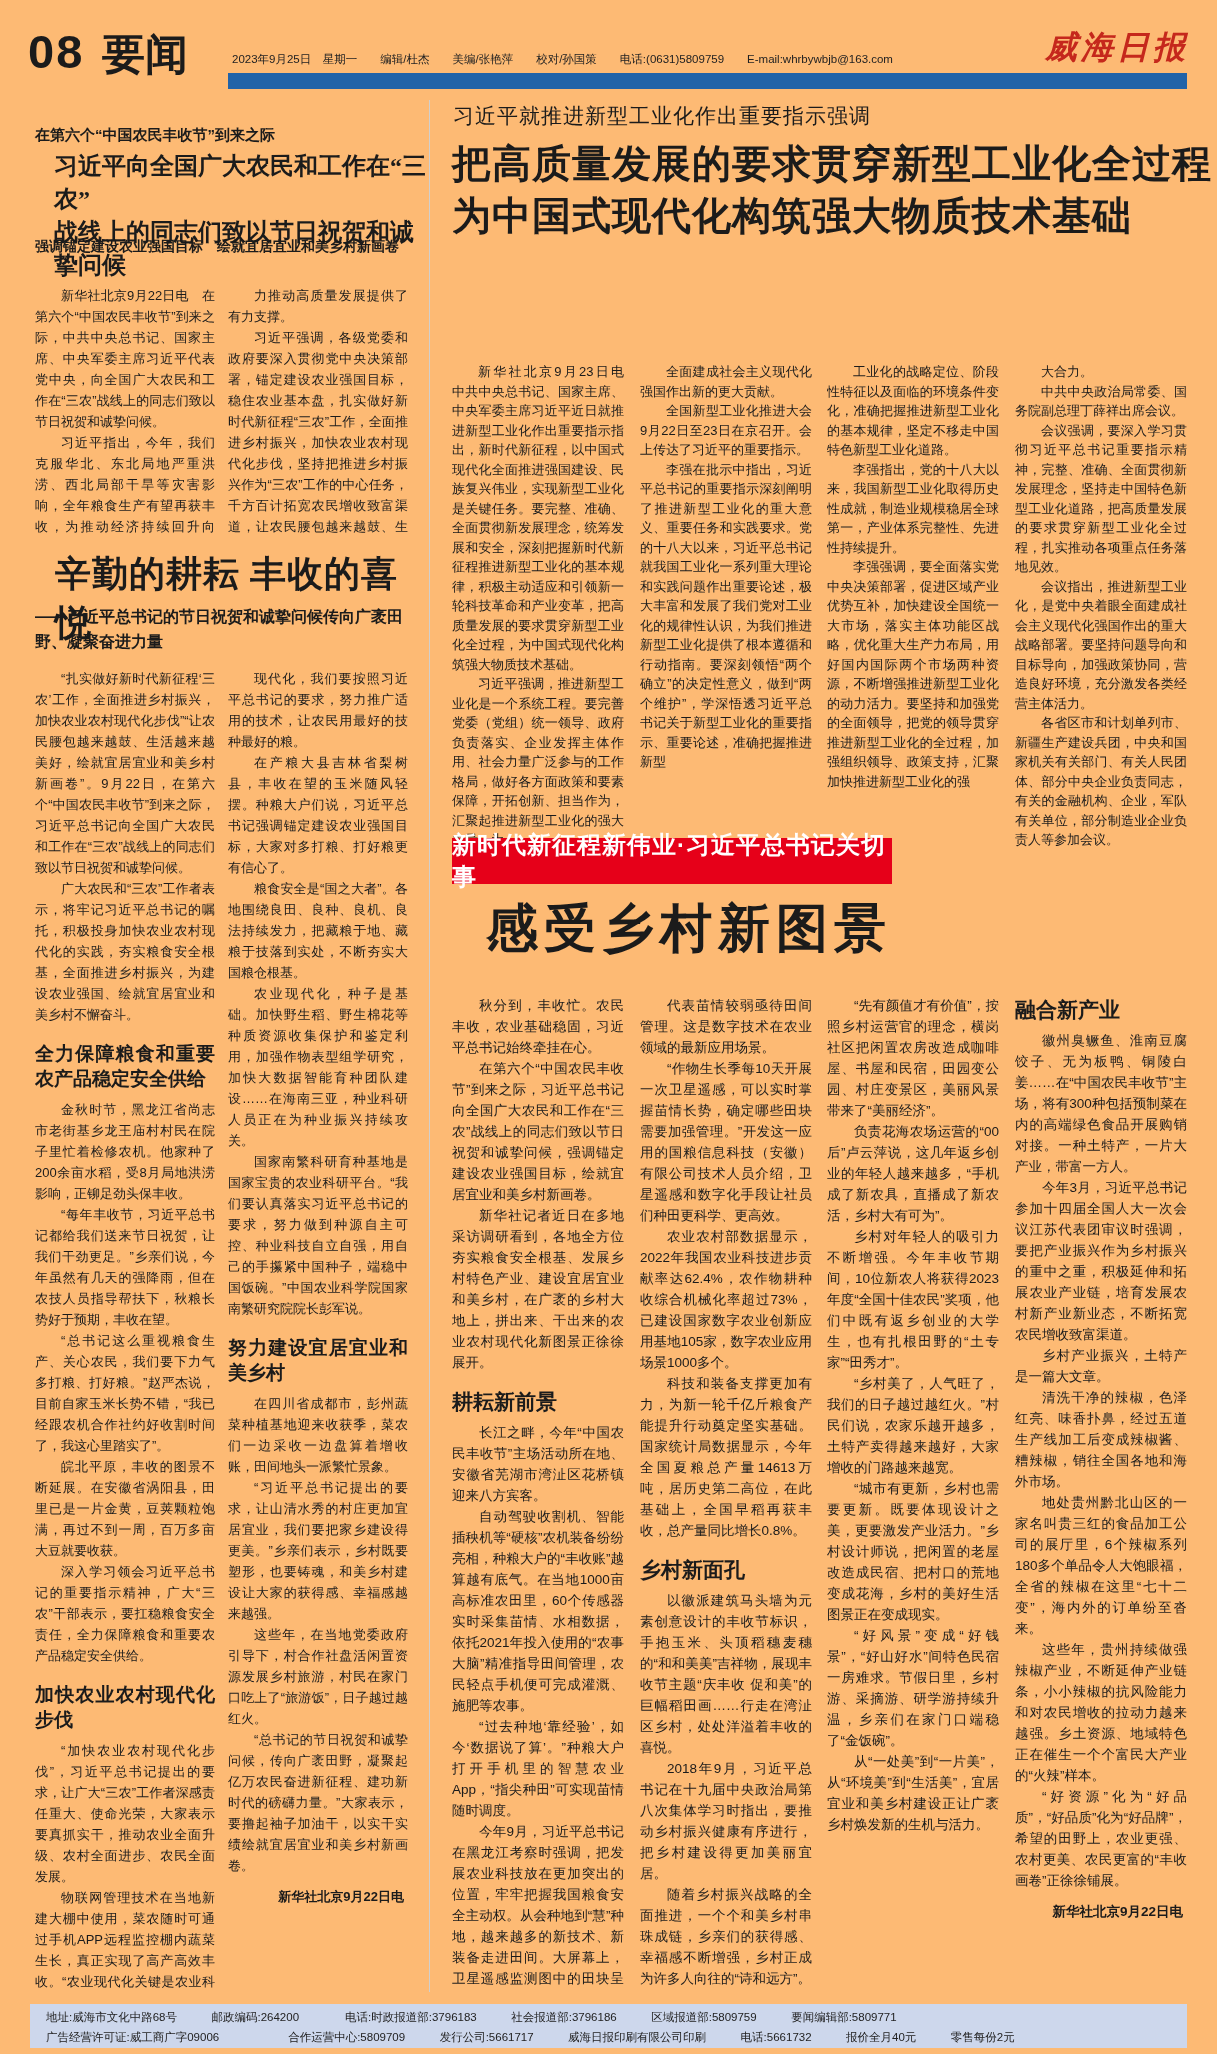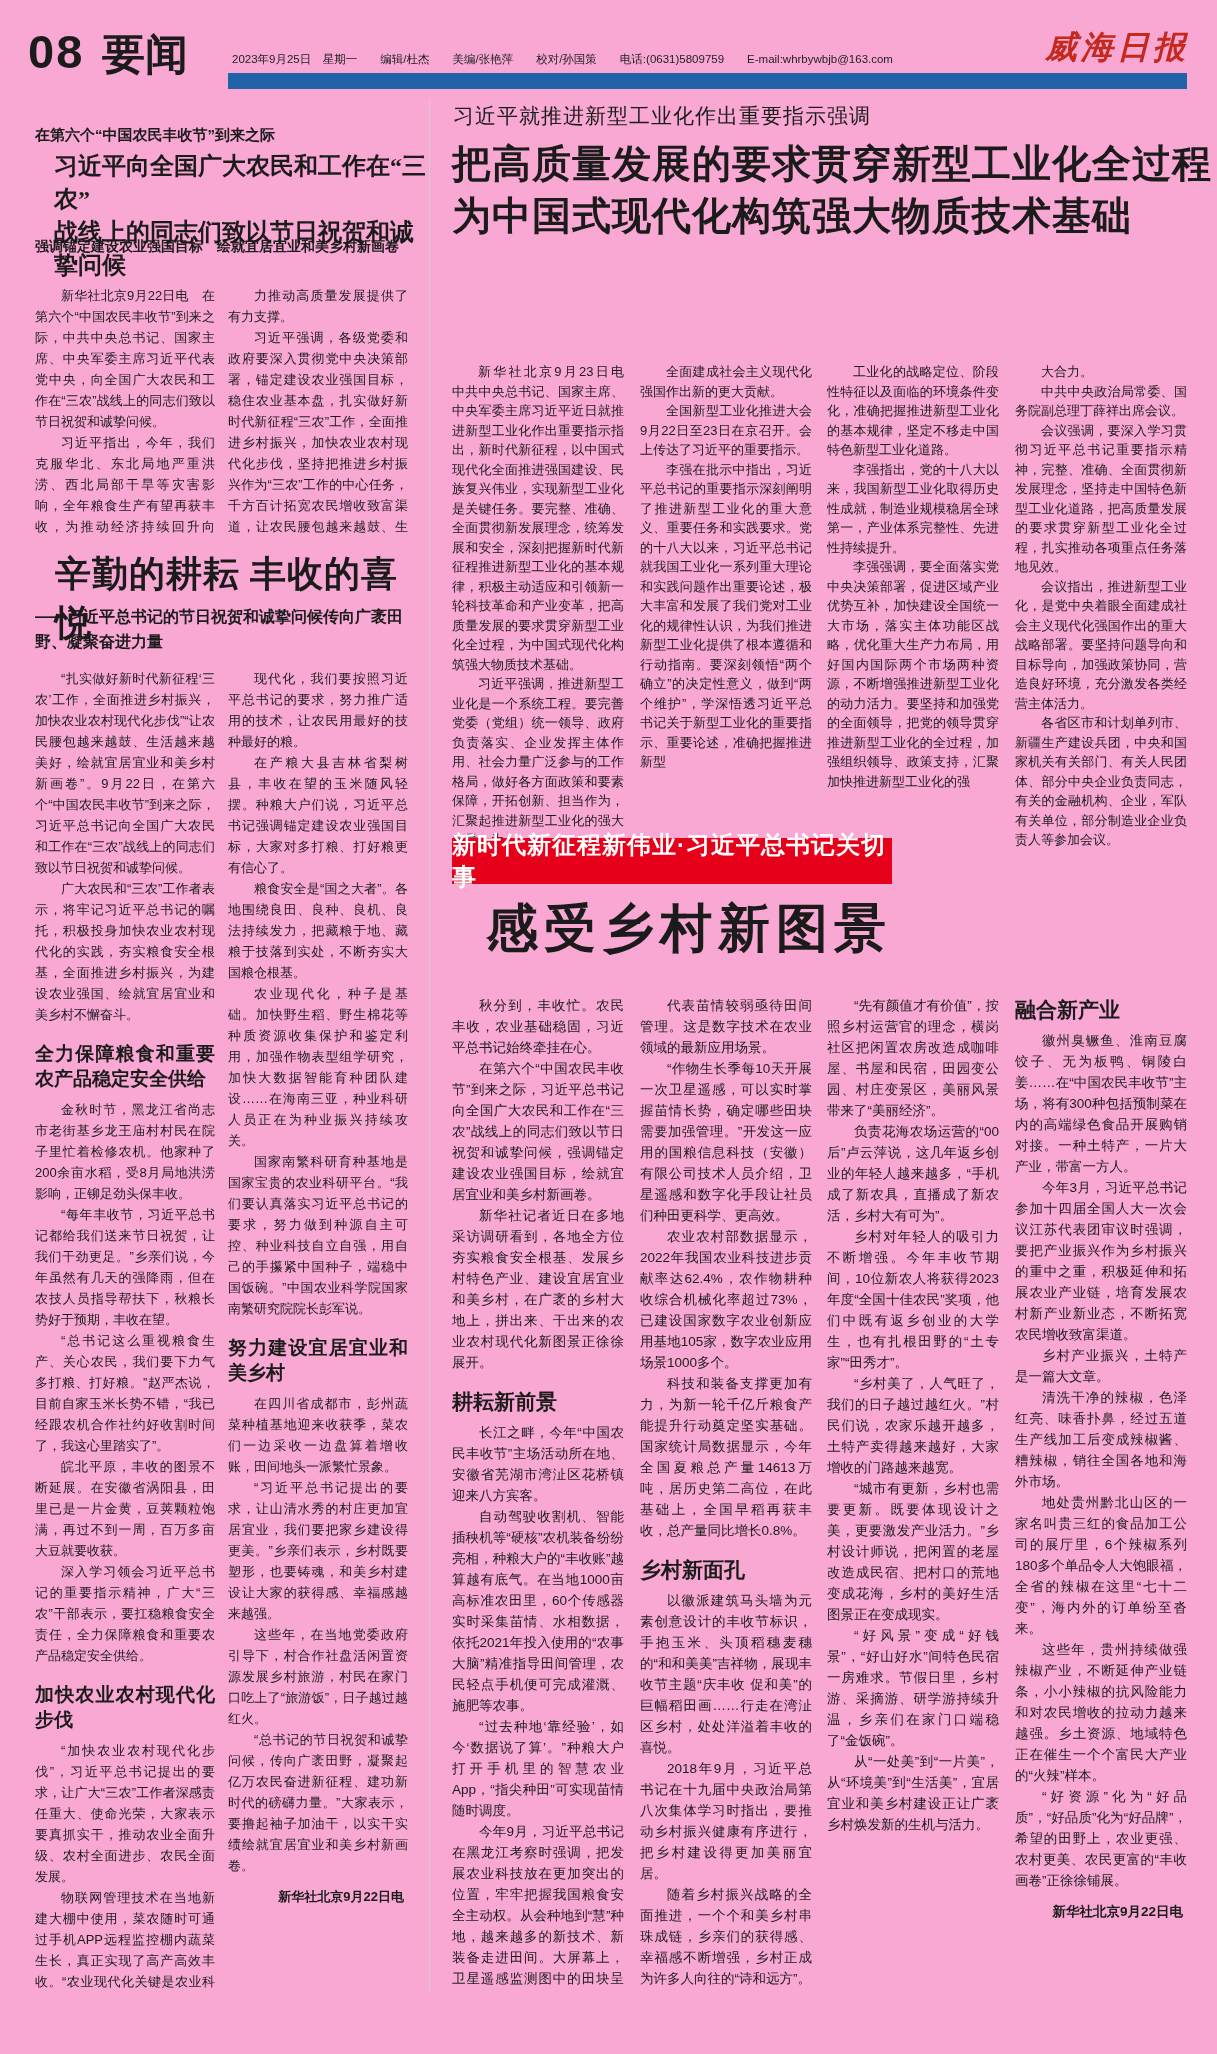--- a/index.html
+++ b/index.html
@@ -1,16 +1,16 @@
 <!DOCTYPE html>
 <html><head>
 <meta charset="utf-8">
 <style>
   html,body{margin:0;padding:0;background:#ffffff;}
-  .page{position:relative;width:1217px;height:2054px;background:#f9a8d4;overflow:hidden;
+  .page{position:relative;width:1217px;height:2054px;background:#fdba74;overflow:hidden;
         font-family:"Liberation Sans","DejaVu Sans",sans-serif;color:#1b1b1b;}
   .abs{position:absolute;}
   
   .pagenum{left:28px;top:24px;font-size:47px;font-weight:700;letter-spacing:2px;}
   .sectiontitle{left:102px;top:26px;font-size:43px;font-weight:700;font-family:"Liberation Serif","DejaVu Serif",serif;}
   .headerinfo{left:232px;top:52px;font-size:11.5px;color:#222;white-space:nowrap;}
   .masthead{right:28px;top:26px;font-size:32px;font-weight:700;font-style:italic;color:#c5281c;
             font-family:"Liberation Serif","DejaVu Serif",serif;letter-spacing:4px;}
   .bluebar{left:228px;top:73px;width:959px;height:16px;background:#2163a8;}
   .vrule{left:429px;top:100px;width:1px;height:1892px;background:#cfcfcf;}
@@ -179,14 +179,18 @@
       <p class="para">徽州臭鳜鱼、淮南豆腐饺子、无为板鸭、铜陵白姜……在“中国农民丰收节”主场，将有300种包括预制菜在内的高端绿色食品开展购销对接。一种土特产，一片大产业，带富一方人。</p>
       <p class="para">今年3月，习近平总书记参加十四届全国人大一次会议江苏代表团审议时强调，要把产业振兴作为乡村振兴的重中之重，积极延伸和拓展农业产业链，培育发展农村新产业新业态，不断拓宽农民增收致富渠道。</p>
       <p class="para">乡村产业振兴，土特产是一篇大文章。</p>
       <p class="para">清洗干净的辣椒，色泽红亮、味香扑鼻，经过五道生产线加工后变成辣椒酱、糟辣椒，销往全国各地和海外市场。</p>
       <p class="para">地处贵州黔北山区的一家名叫贵三红的食品加工公司的展厅里，6个辣椒系列180多个单品令人大饱眼福，全省的辣椒在这里“七十二变”，海内外的订单纷至沓来。</p>
       <p class="para">这些年，贵州持续做强辣椒产业，不断延伸产业链条，小小辣椒的抗风险能力和对农民增收的拉动力越来越强。乡土资源、地域特色正在催生一个个富民大产业的“火辣”样本。</p>
       <p class="para">“好资源”化为“好品质”，“好品质”化为“好品牌”，希望的田野上，农业更强、农村更美、农民更富的“丰收画卷”正徐徐铺展。</p>
       <p class="credit">新华社北京9月22日电</p>
     </div>
 
+  <div class="abs pfooter">
+    <div>地址:威海市文化中路68号　　　邮政编码:264200　　　　电话:时政报道部:3796183　　　社会报道部:3796186　　　区域报道部:5809759　　　要闻编辑部:5809771</div>
+    <div>广告经营许可证:威工商广字09006　　　　　　合作运营中心:5809709　　　发行公司:5661717　　　威海日报印刷有限公司印刷　　　电话:5661732　　　报价全月40元　　　零售每份2元</div>
+  </div>
 
 </div>
 
 </body></html>

